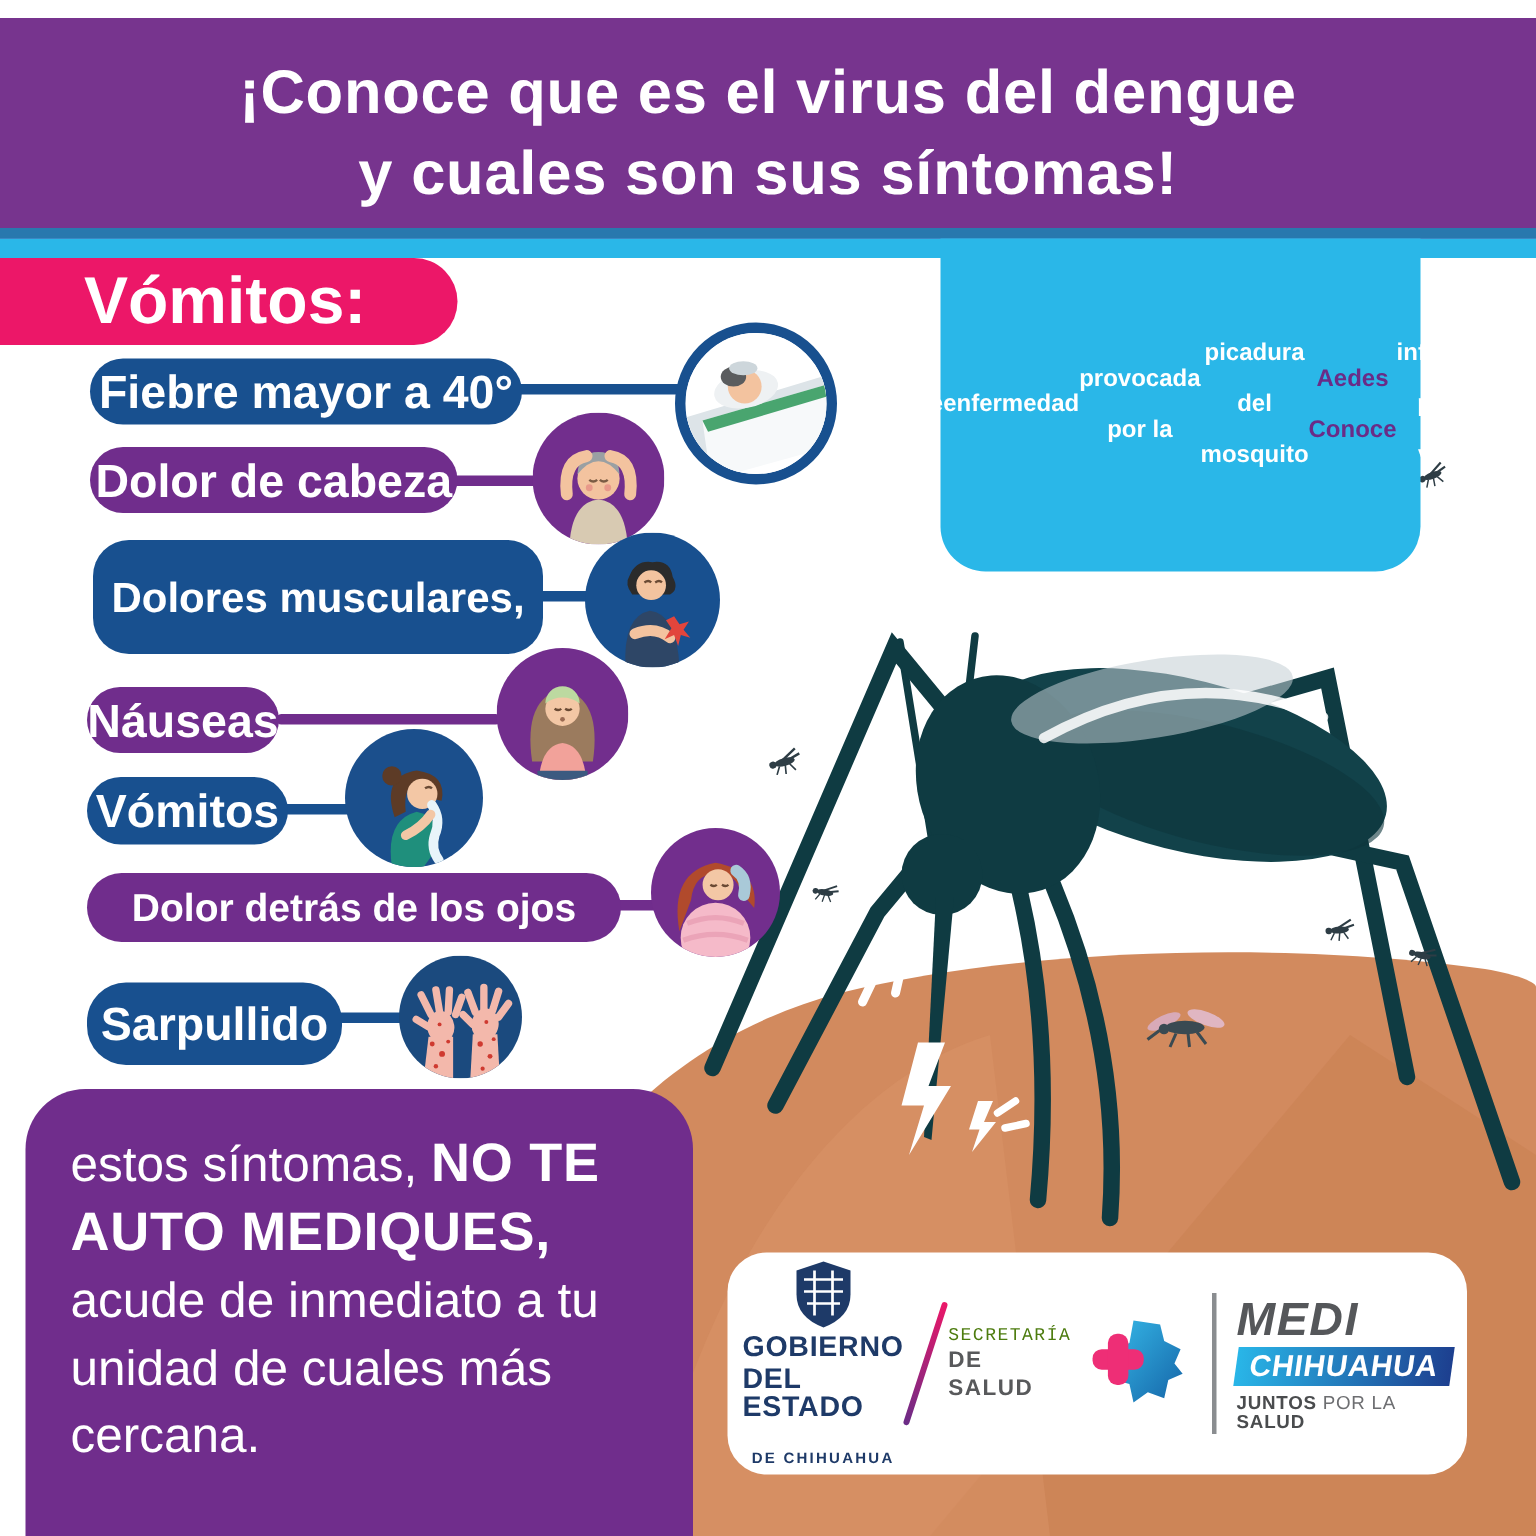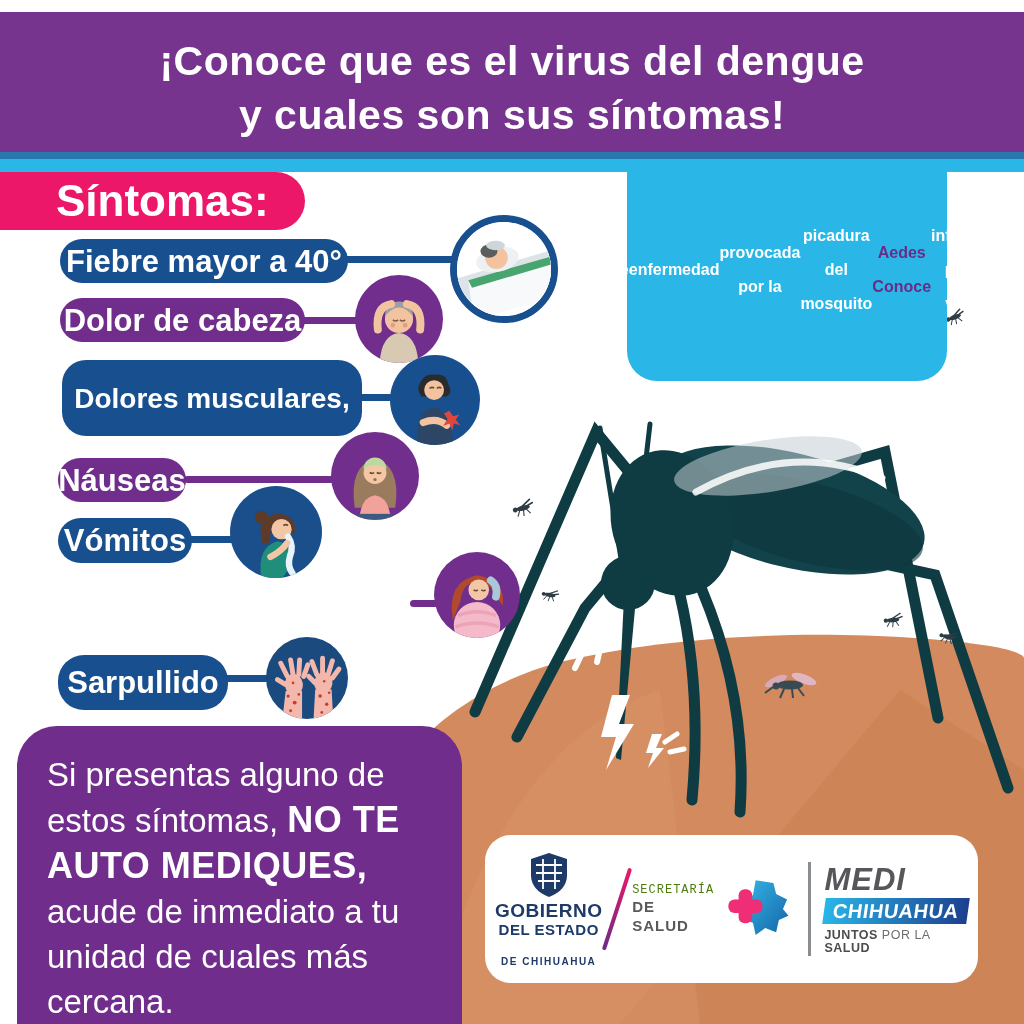--- a/index.html
+++ b/index.html
@@ -59,21 +59,21 @@
   .warning{position:absolute;left:17px;top:726px;width:445px;height:298px;background:#702d8c;
            border-radius:40px 40px 0 0;z-index:6;color:#fff;box-sizing:border-box;
            padding:26px 8px 0 30px;font-size:33px;line-height:45px;}
   .warning b{font-size:36px;letter-spacing:.5px;}
   
   .logobar{position:absolute;left:485px;top:835px;width:493px;height:148px;background:#ffffff;
            border-radius:26px;z-index:6;display:flex;align-items:center;justify-content:center;gap:13px;
            padding:0 10px;box-sizing:border-box;}
   .gob{display:flex;flex-direction:column;align-items:center;line-height:1;}
   .gob .t1{font-size:19px;font-weight:bold;color:#1e3a68;letter-spacing:.5px;margin-top:3px;}
-  .gob .t2{font-size:15px;font-weight:bold;color:#1e3a68;letter-spacing:.5px;margin-top:2px;}
+  .gob .t2{font-size:19px;font-weight:bold;color:#1e3a68;letter-spacing:.5px;margin-top:2px;}
   .gob .t3{font-size:10px;font-weight:bold;color:#1e3a68;letter-spacing:1.5px;margin-top:20px;}
   .slash{width:5px;height:86px;background:linear-gradient(180deg,#ec1768,#6a2c87);transform:rotate(18deg);border-radius:3px;}
   .secsal{display:flex;flex-direction:column;line-height:1.25;}
   .secsal .s1{font-size:12px;color:#4d7c0f;letter-spacing:1px;font-family:Liberation Mono, monospace;}
   .secsal .s2{font-size:15px;color:#58595b;font-weight:bold;letter-spacing:1px;}
   .crossmap{width:92px;height:92px;}
   .divbar{width:4px;height:94px;background:#8a8d90;}
   .medi{display:flex;flex-direction:column;align-items:flex-start;line-height:1;}
   .medi .m1{font-size:31px;font-weight:bold;font-style:italic;color:#55575a;letter-spacing:1px;}
   .medi .m2{margin-top:3px;background:linear-gradient(90deg,#29b6e8,#1d3f8f);color:#fff;font-weight:bold;
@@ -144,36 +144,39 @@
     </g>
   </svg>
 
   <div class="header">
     <div>¡Conoce que es el virus del dengue</div>
     <div>y cuales son sus síntomas!</div>
   </div>
   <div class="navy-line"></div>
   <div class="cyan-stripe"></div>
 
-  <div class="sintomas">Síntomas:</div>
+  <div class="sintomas">Vómitos:</div>
 
   <div class="pill blue p1">
       <span>Fiebre mayor a 40°</span>
     </div>
   <div class="pill purple p2">
       <span>Dolor de cabeza</span>
     </div>
   <div class="pill blue p3">
     <span>Dolores musculares,</span>
   </div>
   <div class="pill purple p4">
       <span>Náuseas</span>
     </div>
   <div class="pill blue p5">
       <span>Vómitos</span>
+    </div>
+  <div class="pill purple p6">
+      <span>Dolor detrás de los ojos</span>
     </div>
   <div class="pill blue p7">
       <span>Sarpullido</span>
     </div>
 
   <div class="conn blue k1"></div>
   <div class="conn purple k2"></div>
   <div class="conn blue k3"></div>
   <div class="conn purple k4"></div>
   <div class="conn blue k5"></div>
@@ -280,21 +283,20 @@
   <div class="info-box">
     <div>El dengue es una</div>
     <div>enfermedad</div>
     <div>provocada por la</div>
     <div>picadura del mosquito</div>
     <div class="hl">Aedes Conoce</div>
     <div>infectado por el virus.</div>
   </div>
 
   <div class="warning">
-    <div><span>Si presentas alguno de</span></div>
     <div><span>estos síntomas, </span><b>NO TE</b></div>
     <div><b>AUTO MEDIQUES,</b></div>
     <div><span>acude de inmediato a tu</span></div>
     <div><span>unidad de cuales más</span></div>
     <div><span>cercana.</span></div>
   </div>
 
   <div class="logobar">
     <div class="gob">
       <svg width="42" height="46" viewBox="0 0 40 46">

